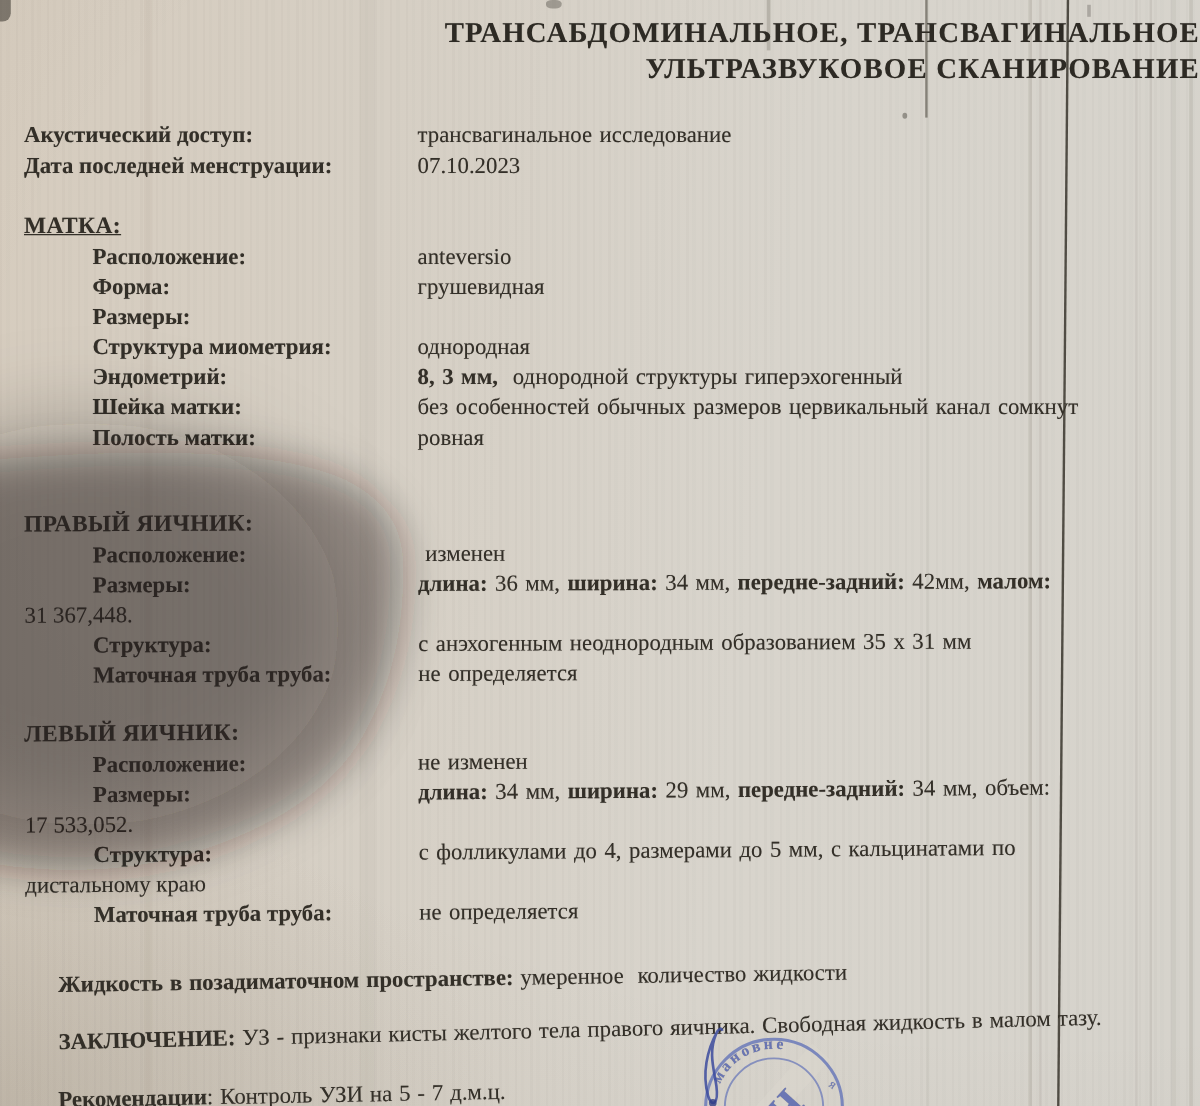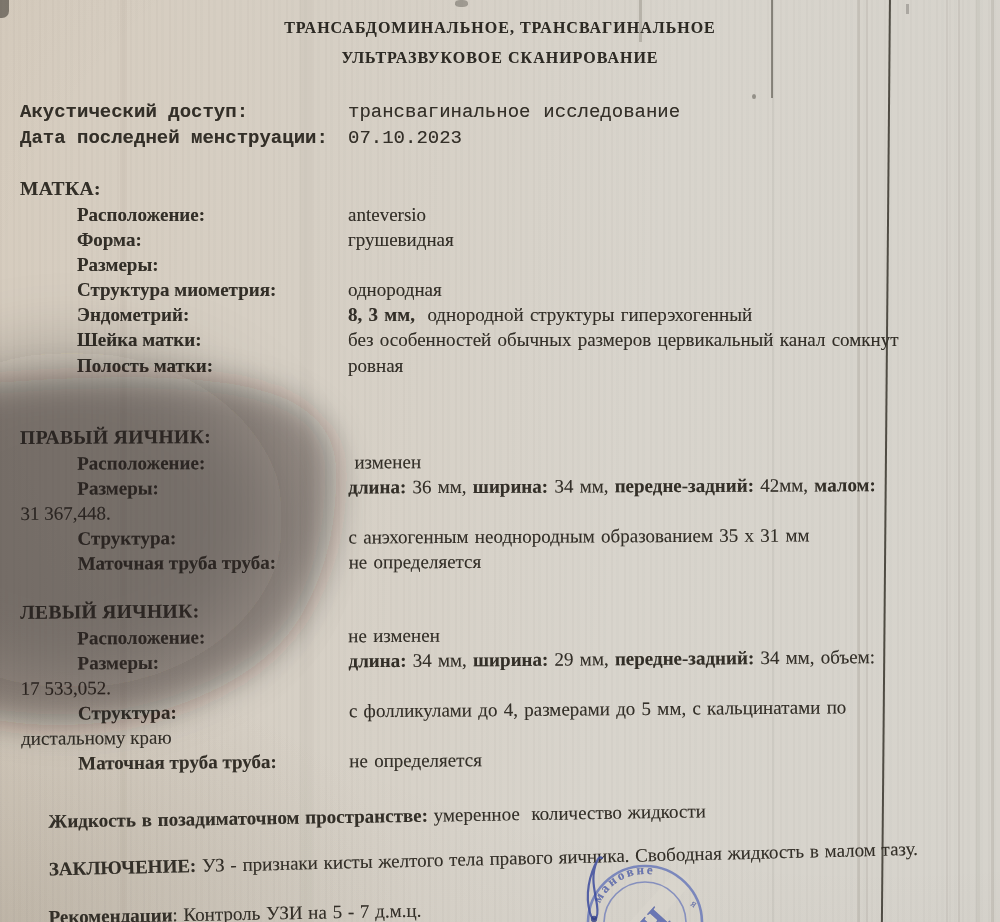--- a/index.html
+++ b/index.html
@@ -10,33 +10,33 @@
     font-size:19px;color:#332f28;
     text-shadow:0 0 .6px rgba(55,50,42,.38);
   }
   .texture{position:absolute;inset:0;z-index:2;pointer-events:none;
     background:
       repeating-linear-gradient(90deg,rgba(0,0,0,.018) 0 2px,transparent 2px 5px,rgba(0,0,0,.012) 5px 8px,transparent 8px 13px),
       radial-gradient(140% 95% at 88% 35%,transparent 62%,rgba(75,65,48,.07) 100%),
       radial-gradient(60% 40% at 0% 100%,rgba(95,84,66,.14) 0%,transparent 70%);
   }
   .tblock{z-index:3;}
-  .title{position:absolute;top:13px;left:0;right:0;text-align:center;
-    font-weight:bold;font-size:16px;letter-spacing:1px;line-height:30px;color:#2d2a24;}
+  .title{position:absolute;top:13px;left:0;right:0;text-align:right;
+    font-weight:bold;font-size:24px;letter-spacing:1px;line-height:30px;color:#2d2a24;}
   .meta{position:absolute;top:100px;left:0;right:0;}
   .frow{position:relative;height:25.1px;line-height:25.1px;}
-  .meta .frow{height:25.5px;line-height:25.5px;font-family:Liberation Mono, monospace;}
+  .meta .frow{height:25.5px;line-height:25.5px;}
   .label{font-weight:bold;}
   .meta .label{position:absolute;left:20px;}
   .value{position:absolute;left:348px;white-space:pre;word-spacing:1.5px;}
   .section{position:absolute;left:0;right:0;}
   .heading{font-weight:bold;font-size:19.5px;padding-left:20px;height:26px;line-height:26px;letter-spacing:.4px;}
   .section .label{position:absolute;left:77px;}
   .overflow-row{padding-left:20px;height:25.1px;line-height:25.1px;}
-  .s-uterus{top:176px;}
+  .s-uterus{top:176px;text-decoration:underline;}
   .s-right{top:425px;transform:rotate(-.25deg);transform-origin:left top;}
   .s-left{top:600px;transform:rotate(-.45deg);transform-origin:left top;}
   .b{font-weight:bold;}
   .fline{position:absolute;left:25px;white-space:pre;transform-origin:left top;word-spacing:1px;}
   .f-fluid{top:789px;transform:rotate(-.9deg);}
   .f-conc{top:837px;transform:rotate(-1.35deg);}
   .f-rec{top:885px;transform:rotate(-1.05deg);}
   
   .art{position:absolute;pointer-events:none;}
   .fold-main{left:889px;top:-6px;width:1.6px;height:940px;background:rgba(50,46,38,.82);transform:rotate(.5deg);transform-origin:top center;z-index:4;}

